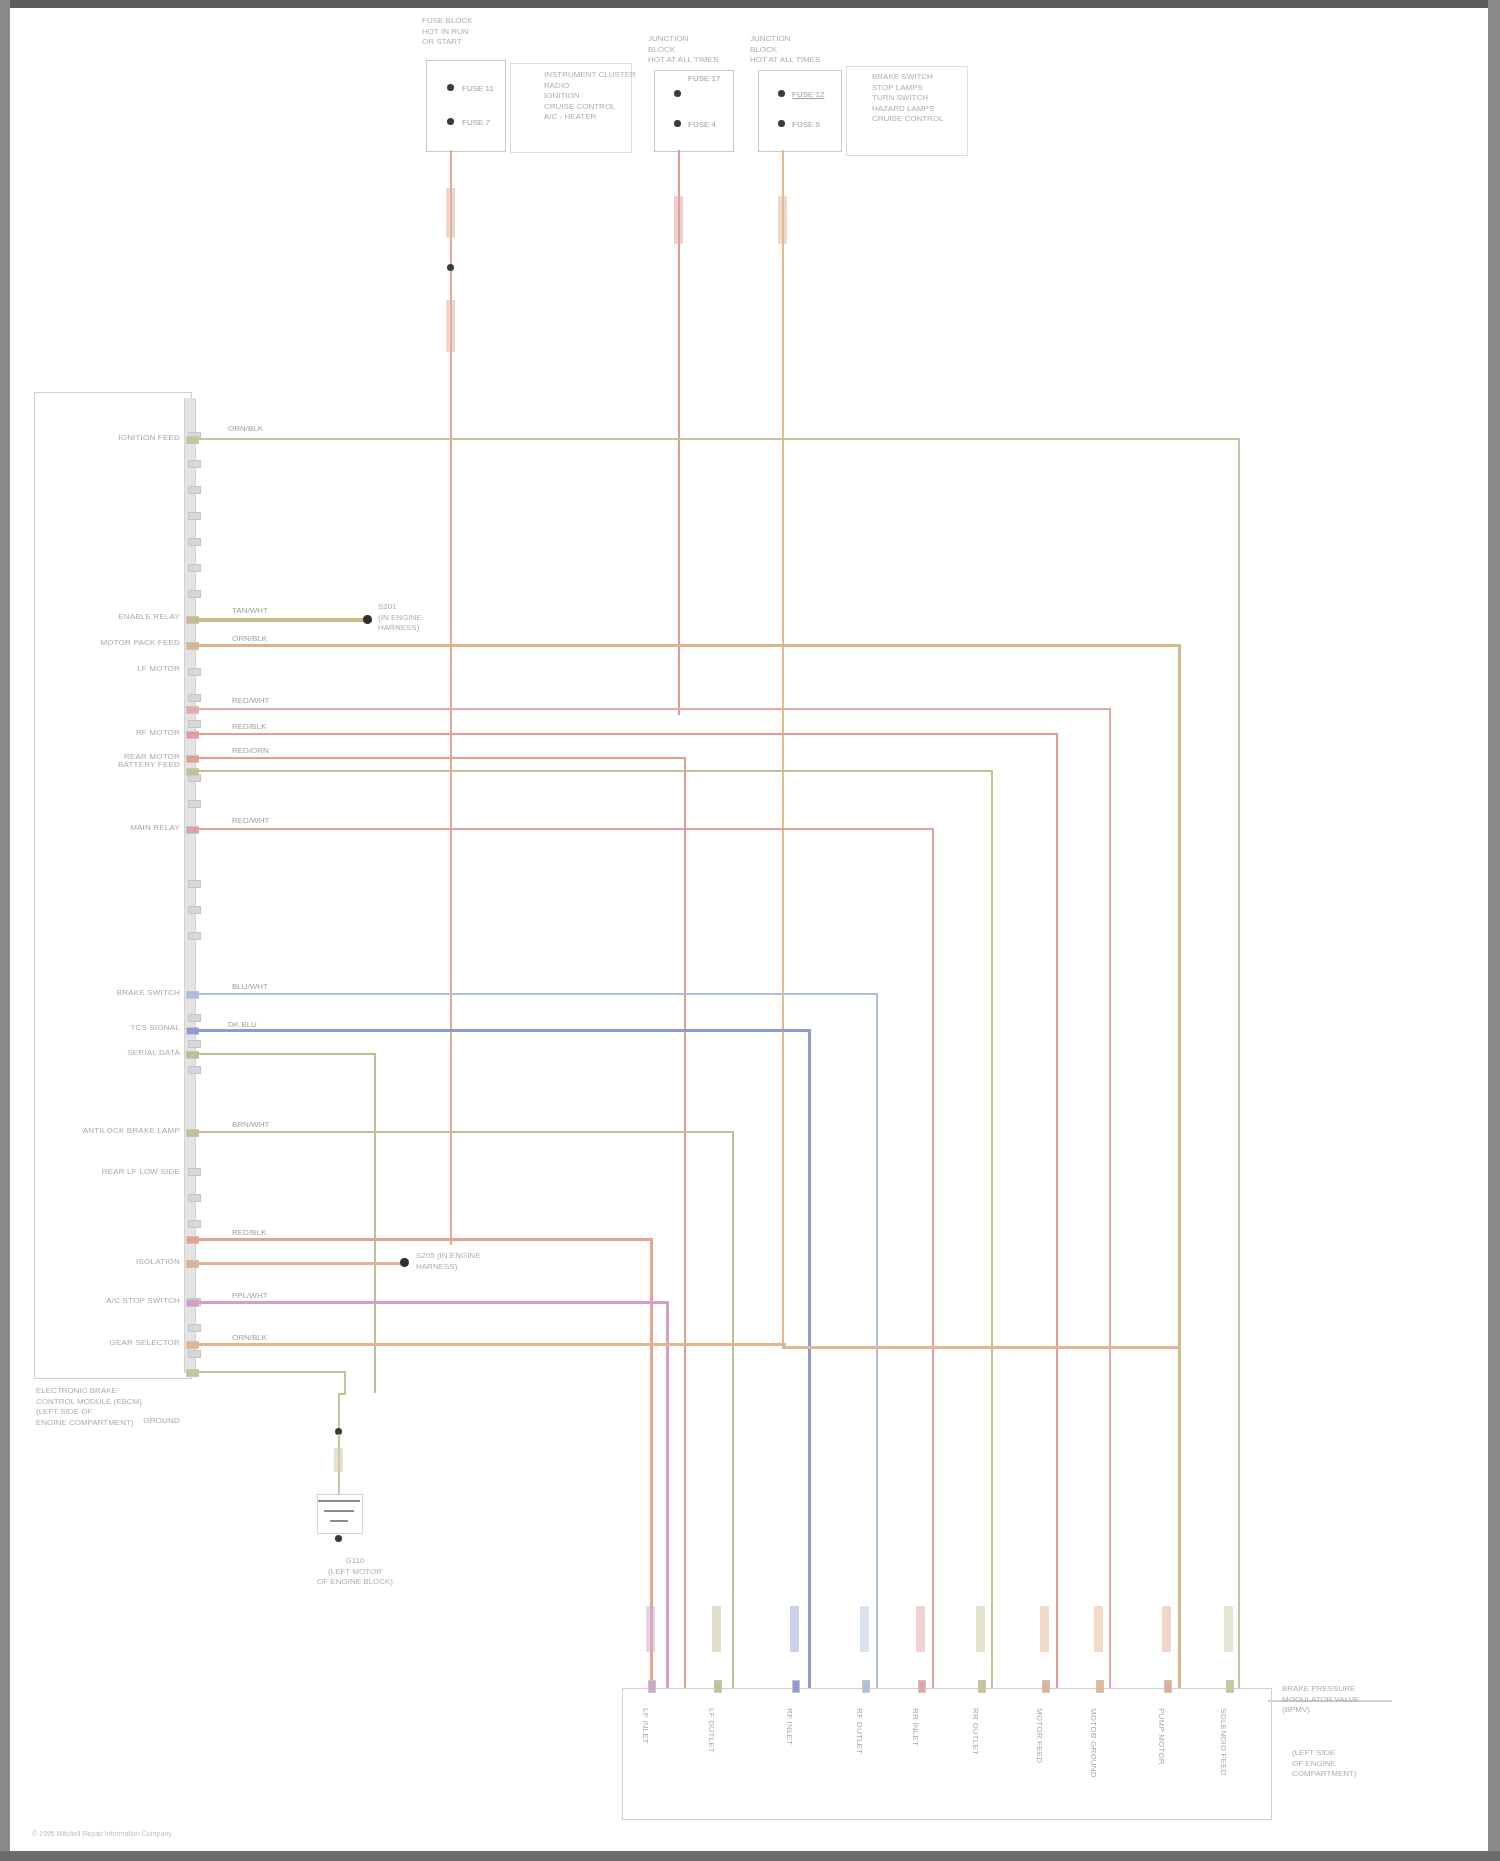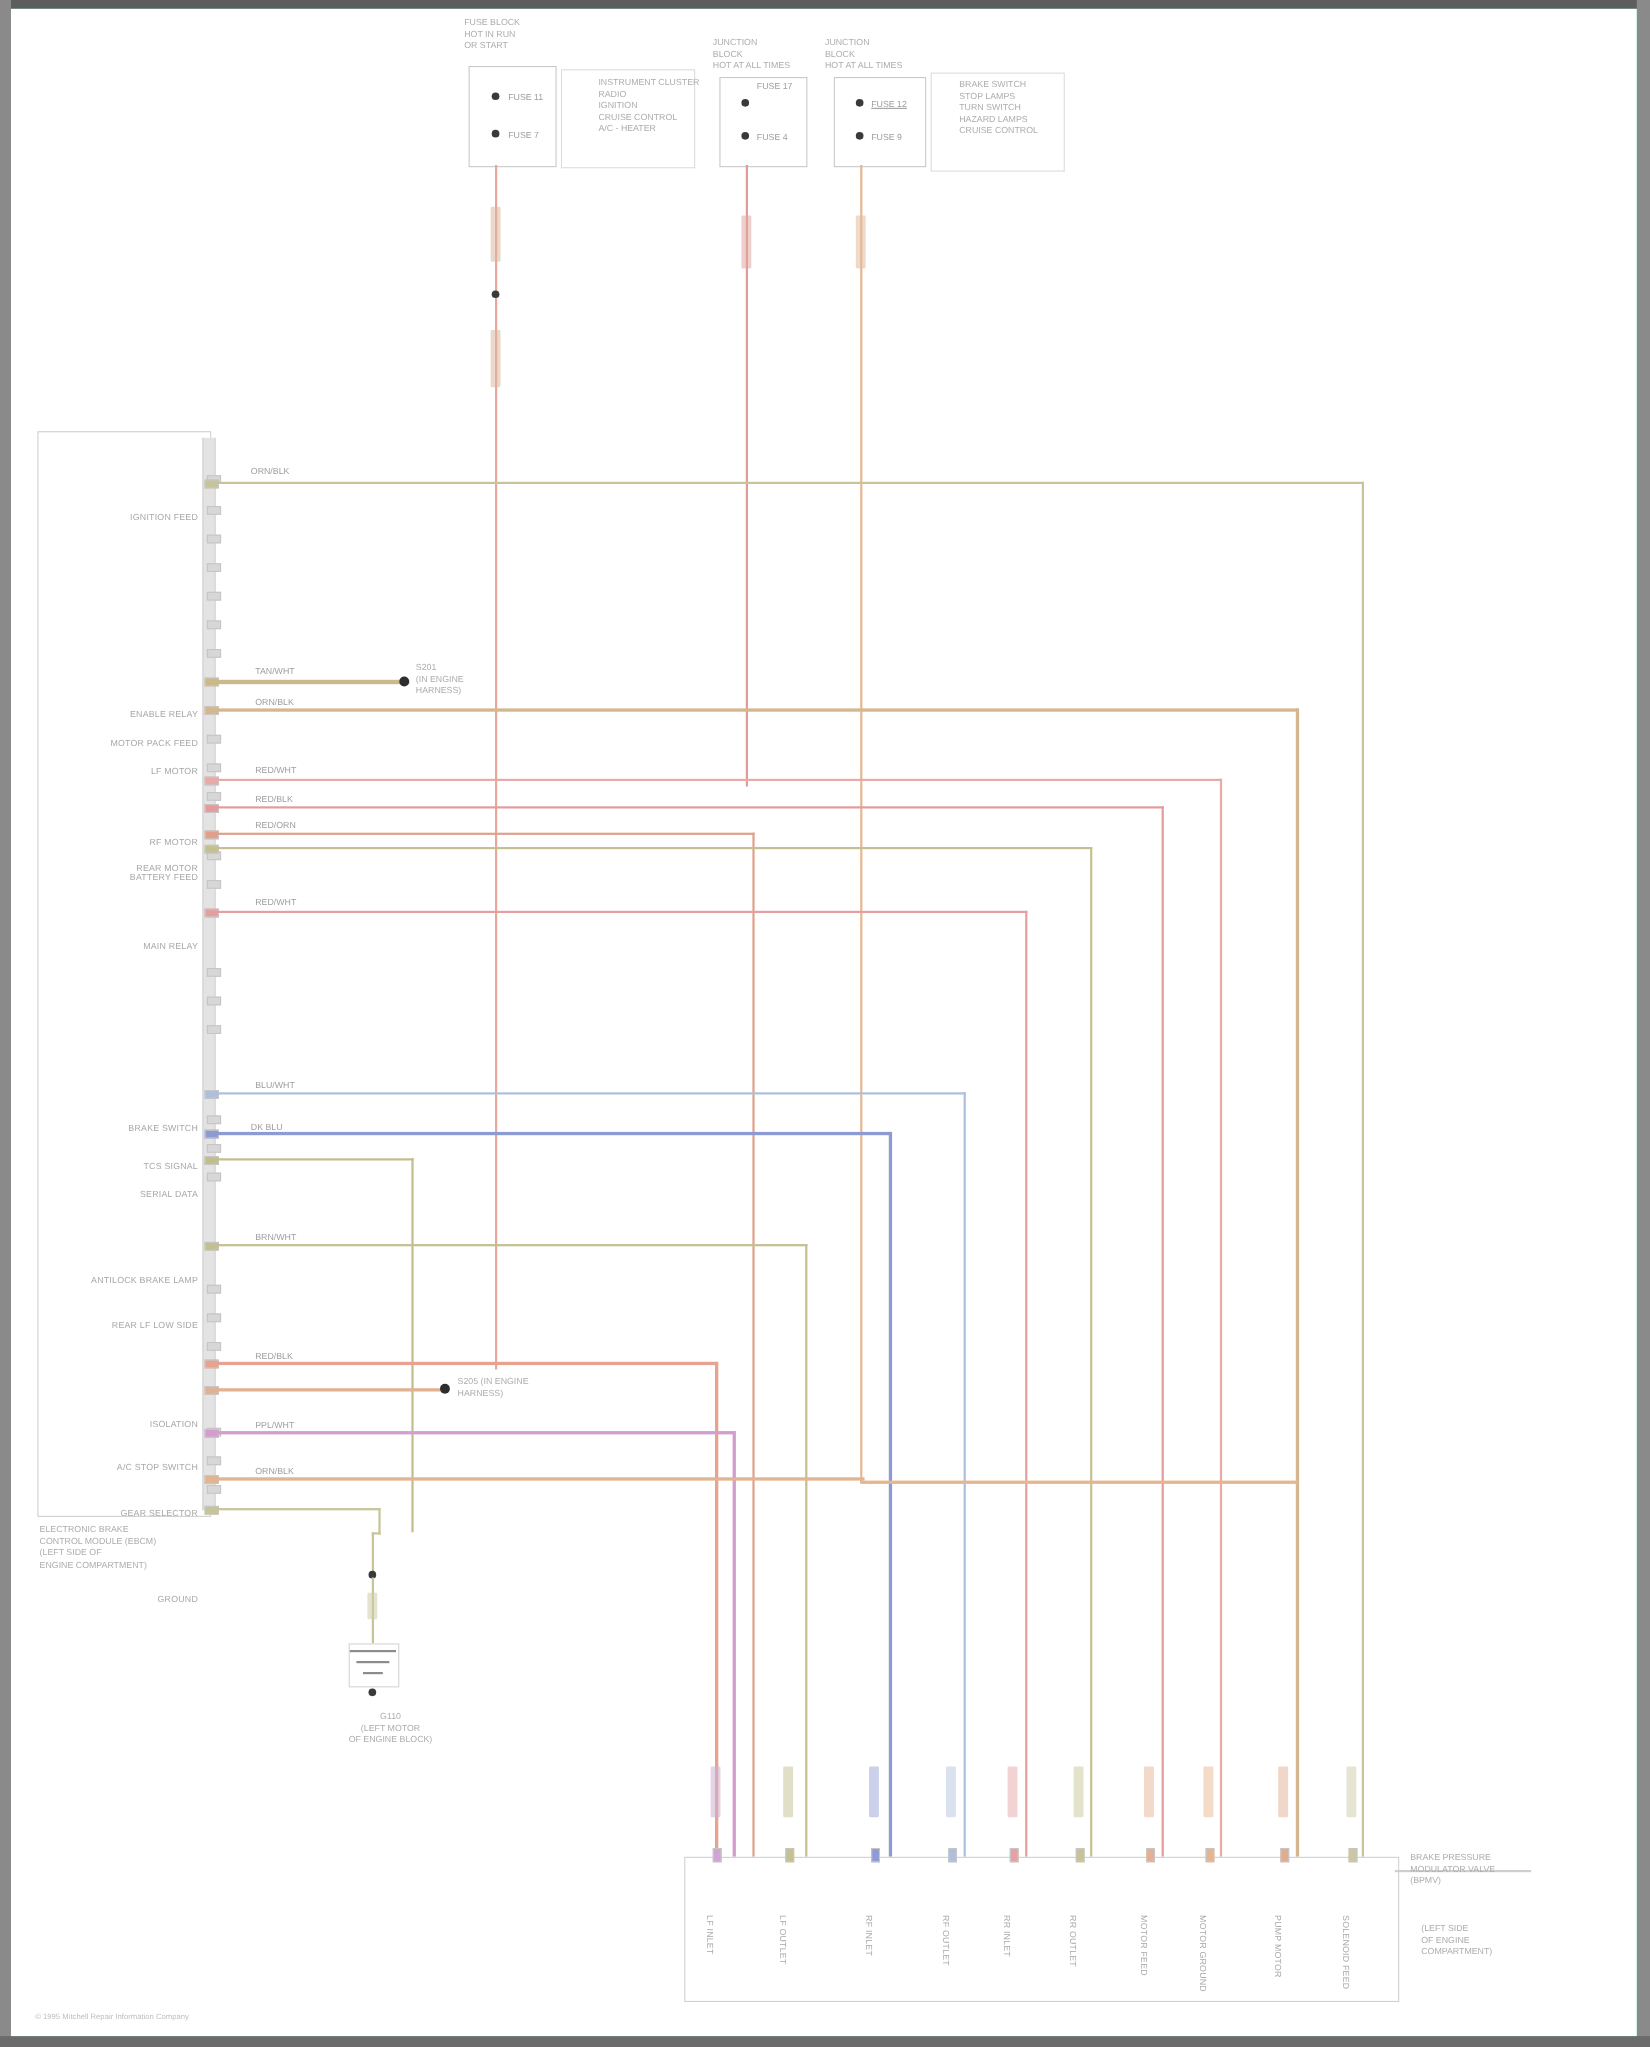--- a/index.html
+++ b/index.html
@@ -2,42 +2,41 @@
 <html><head>
 <meta charset="utf-8">
 <title>Wiring Diagram</title>
 <style>
   html,body{margin:0;padding:0;background:#6e6e6e;}
   body{font-family:"Liberation Sans",sans-serif;}
 
   #page{
     position:relative;
     width:1500px;height:1861px;
-    background:#14b8a6;
+    background:#fde047;
     overflow:hidden;
   }
   
   .frame-top{position:absolute;left:0;top:0;width:1500px;height:8px;background:#5d5d5d;}
   .frame-bottom{position:absolute;left:0;bottom:0;width:1500px;height:10px;background:#6b6b6b;}
   .frame-left{position:absolute;left:0;top:0;width:10px;height:1861px;background:#8a8a8a;}
   .frame-right{position:absolute;right:0;top:0;width:12px;height:1861px;background:#8a8a8a;}
   .sheet{position:absolute;left:10px;top:8px;width:1478px;height:1843px;background:#fff;}
 
   
   .box{position:absolute;border:1px solid #c9c9c9;background:#ffffff;}
   .wire{position:absolute;}
   .lbl{
     position:absolute;
     color:#b9b9b9;
     font-size:8px;
     line-height:10px;
     letter-spacing:.2px;
     white-space:pre;
     text-align:left;
-    margin-top:33px;
   }
   .lbl.r{text-align:right;}
   
   .lbl.blur{
     color:#a8a8a8;
     filter:blur(.55px);
   }
   .wlbl{
     position:absolute;
     font-size:8px;line-height:9px;

